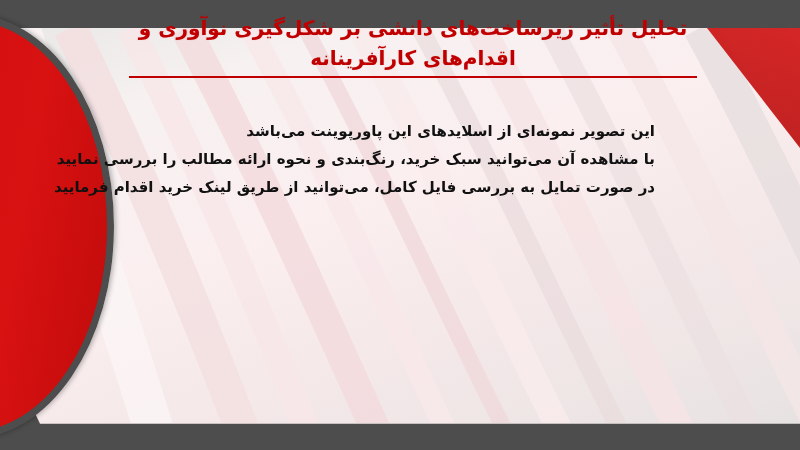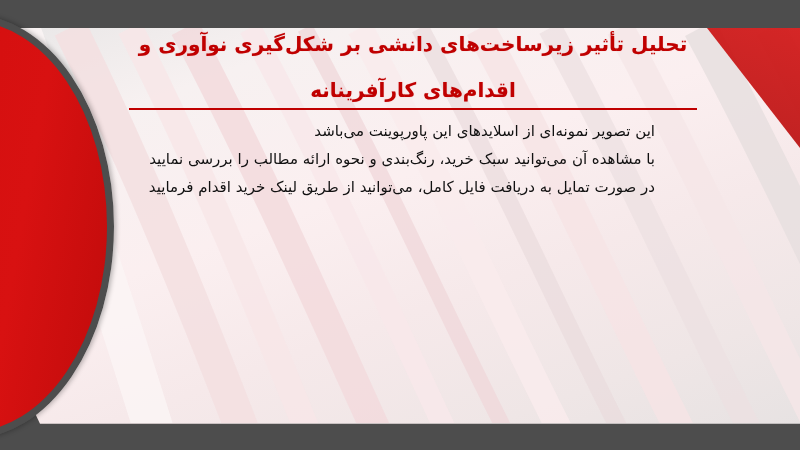--- a/index.html
+++ b/index.html
@@ -82,41 +82,40 @@
     width: 590px;
     text-align: center;
   }
   .title-line {
     color: #c00000;
     font-size: 20px;
     font-weight: 700;
     line-height: 1.48;
     letter-spacing: 0.2px;
     text-shadow: 0 0 1px rgba(192,0,0,0.25);
-    margin-top: 16px;
   }
   .title-rule {
     margin: 3px auto 0 auto;
     width: 568px;
     height: 2px;
     background: #c00000;
   }
 
   
   .body-block {
     position: absolute;
     right: 145px;
     top: 118px;
     width: 520px;
     text-align: right;
   }
   .body-line {
     color: #111111;
     font-size: 15px;
-    font-weight: 400;
+    font-weight: 700;
     line-height: 1.85;
     white-space: nowrap;
   }
 
   
 </style>
 </head>
 <body>
 
 <div id="slide">
@@ -162,16 +161,16 @@
 
   <div class="title-block">
     <div class="title-line">تحلیل تأثیر زیرساخت‌های دانشی بر شکل‌گیری نوآوری و</div>
     <div class="title-line">اقدام‌های کارآفرینانه</div>
     <div class="title-rule"></div>
   </div>
 
   <div class="body-block">
     <div class="body-line">این تصویر نمونه‌ای از اسلایدهای این پاورپوینت می‌باشد</div>
     <div class="body-line">با مشاهده آن می‌توانید سبک خرید، رنگ‌بندی و نحوه ارائه مطالب را بررسی نمایید</div>
-    <div class="body-line">در صورت تمایل به دریافت فایل کامل، می‌توانید از طریق لینک خرید اقدام فرمایید</div>
+    <div class="body-line">در صورت تمایل به بررسی فایل کامل، می‌توانید از طریق لینک خرید اقدام فرمایید</div>
   </div>
 
 </div>
 
 </body></html>

